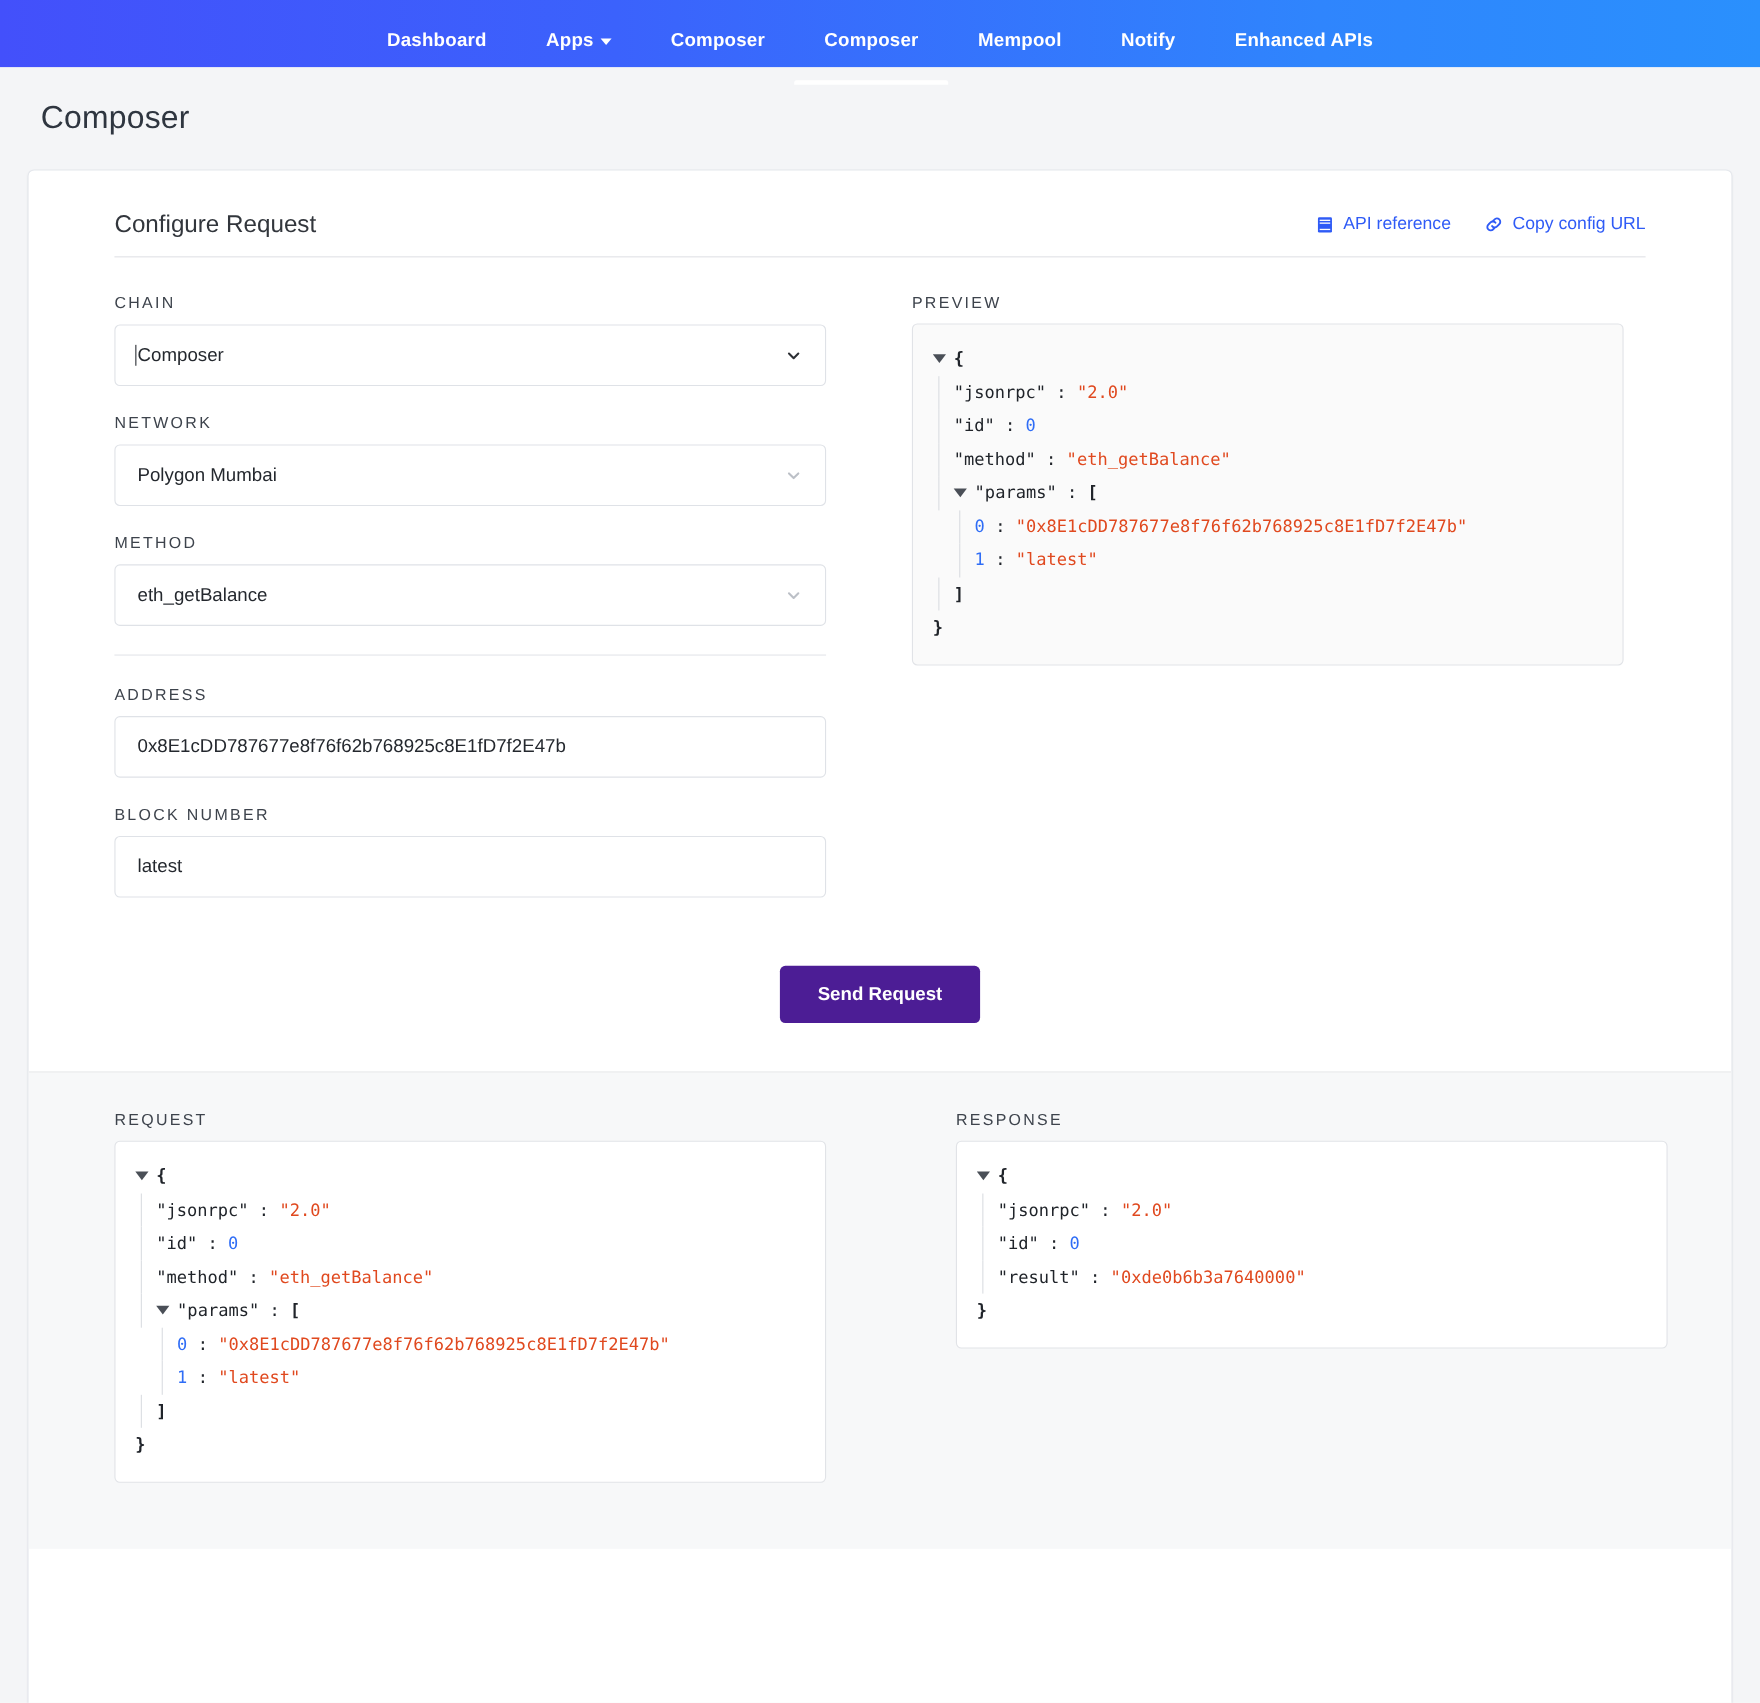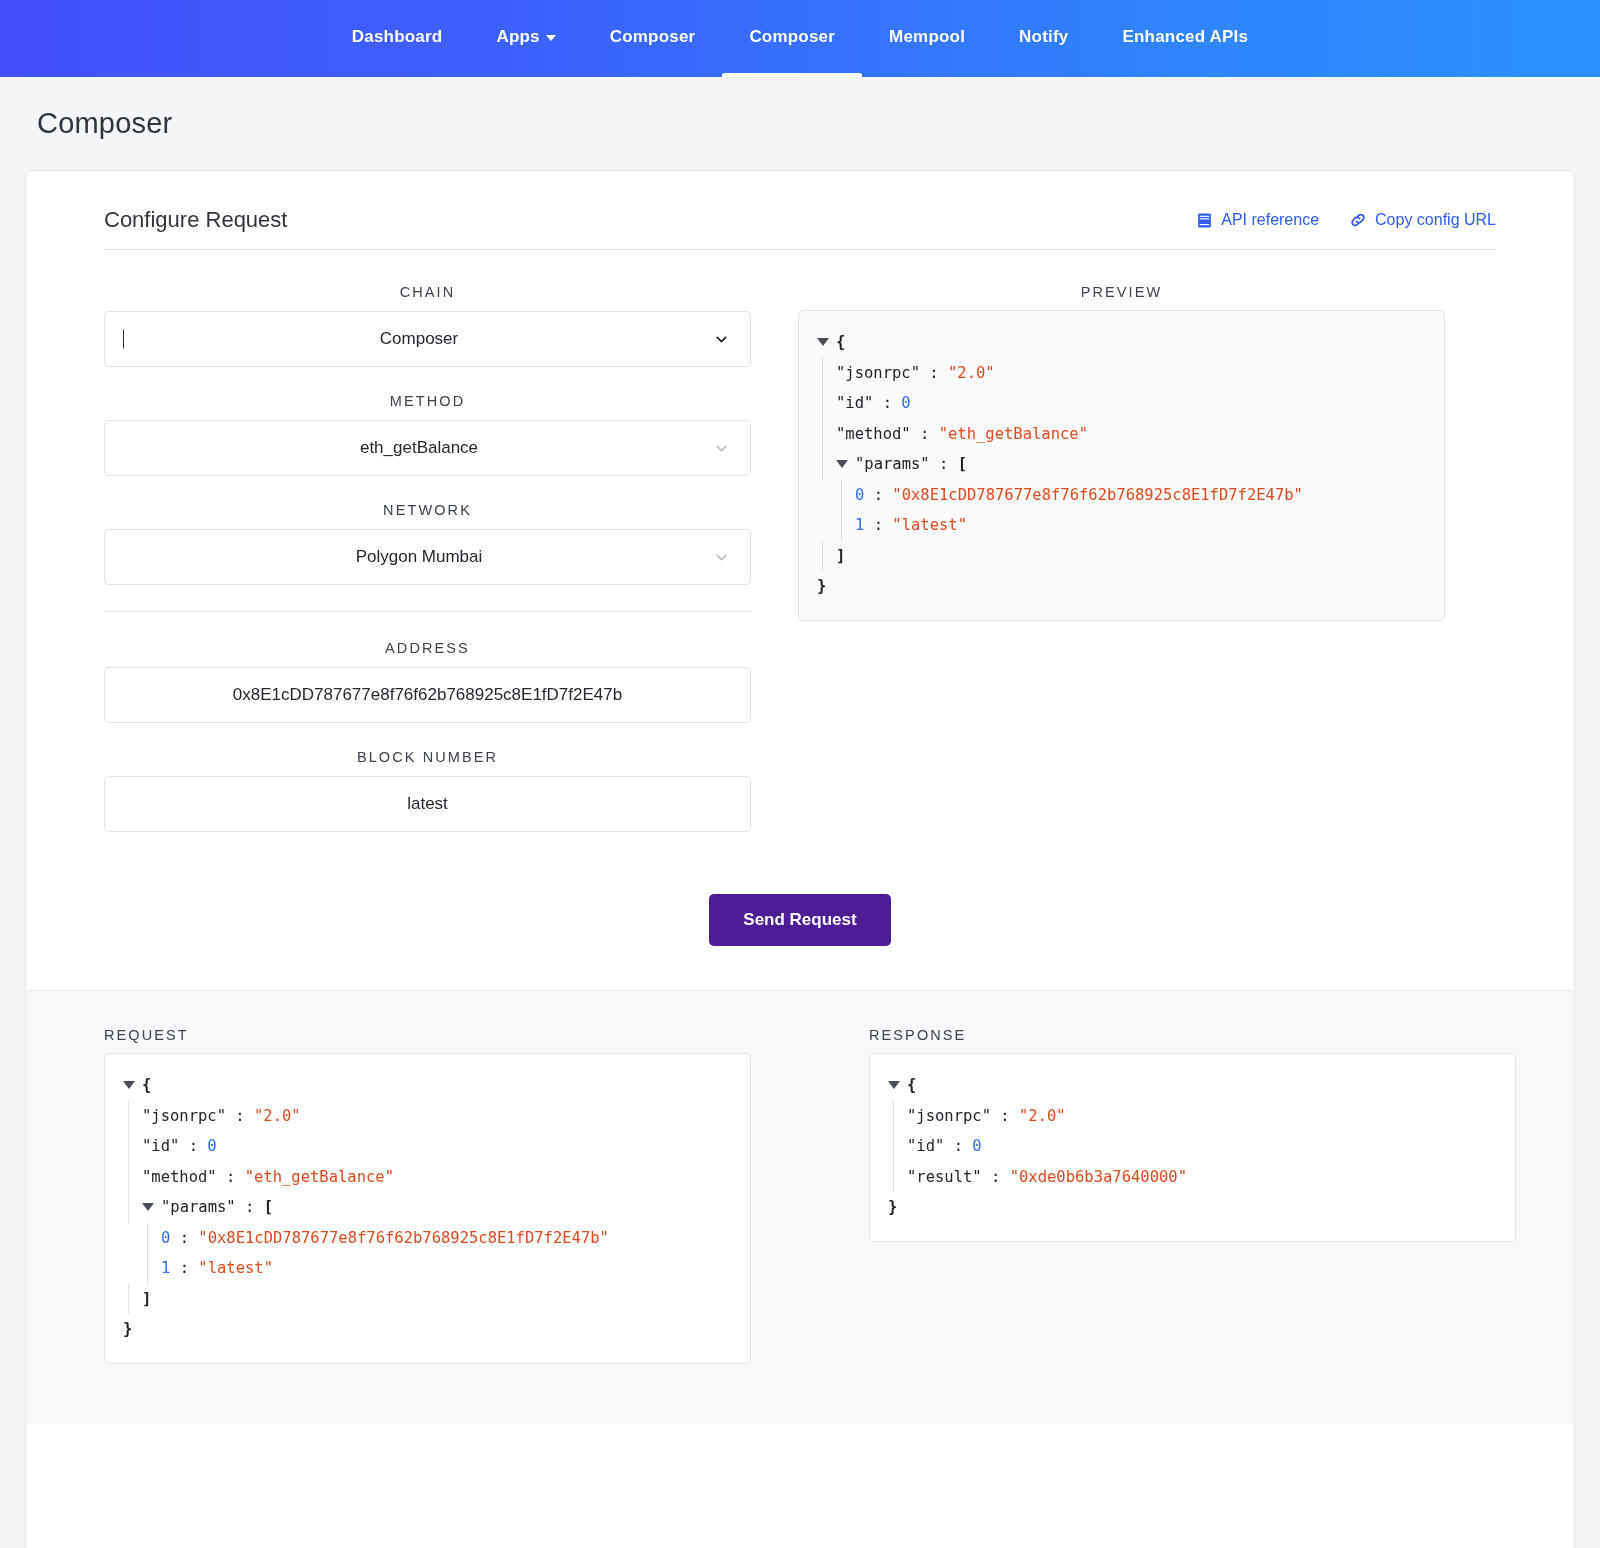--- a/index.html
+++ b/index.html
@@ -7,21 +7,21 @@
   html, body {
     width: 1600px;
     height: 1548px;
     font-family: "Liberation Sans", sans-serif;
     background: #f4f5f7;
     overflow: hidden;
   }
 
   
   .navbar {
-    height: 77px;
+    height: 61px;
     background: linear-gradient(90deg, #4350fb 0%, #3b62fc 35%, #2f85fd 75%, #2a90fd 100%);
     display: flex;
     align-items: flex-start;
     justify-content: center;
     position: relative;
   }
   .nav-list {
     display: flex;
     align-items: stretch;
     height: 77px;
@@ -99,23 +99,22 @@
     color: #2f5bf6;
     font-size: 16px;
     cursor: pointer;
     text-decoration: none;
   }
   .head-link svg { display: block; }
 
   
   .cols {
     display: flex;
-    gap: 47px;
+    gap: 78px;
     padding-top: 34px;
-    text-align: center;
   }
   .col-left { width: 647px; flex: none; }
   .col-right { width: 647px; flex: none; }
 
   .field-label {
     font-size: 14.5px;
     letter-spacing: 2.1px;
     color: #3d434c;
     text-transform: uppercase;
     margin-bottom: 11px;
@@ -324,39 +323,39 @@
           <div class="field-label">CHAIN</div>
           <div class="control">
             <span class="val caret-text">Composer</span>
             <svg class="chev dark" viewBox="0 0 20 20">
                 <path d="M5 7.5 L10 12.5 L15 7.5"></path>
               </svg>
           </div>
         </div>
 
         <div class="field-block">
+          <div class="field-label">NETWORK</div>
+          <div class="control">
+            <span class="val">Polygon Mumbai</span>
+            <svg class="chev light" viewBox="0 0 20 20">
+                <path d="M5 7.5 L10 12.5 L15 7.5"></path>
+              </svg>
+          </div>
+        </div>
+
+        <div class="field-block">
           <div class="field-label">METHOD</div>
           <div class="control">
             <span class="val">eth_getBalance</span>
             <svg class="chev light" viewBox="0 0 20 20">
                 <path d="M5 7.5 L10 12.5 L15 7.5"></path>
               </svg>
           </div>
         </div>
 
-        <div class="field-block">
-          <div class="field-label">NETWORK</div>
-          <div class="control">
-            <span class="val">Polygon Mumbai</span>
-            <svg class="chev light" viewBox="0 0 20 20">
-                <path d="M5 7.5 L10 12.5 L15 7.5"></path>
-              </svg>
-          </div>
-        </div>
-
         <div class="divider"></div>
 
         <div class="field-block">
           <div class="field-label">ADDRESS</div>
           <div class="control input-like">
             <span class="val">0x8E1cDD787677e8f76f62b768925c8E1fD7f2E47b</span>
           </div>
         </div>
 
         <div class="field-block">

